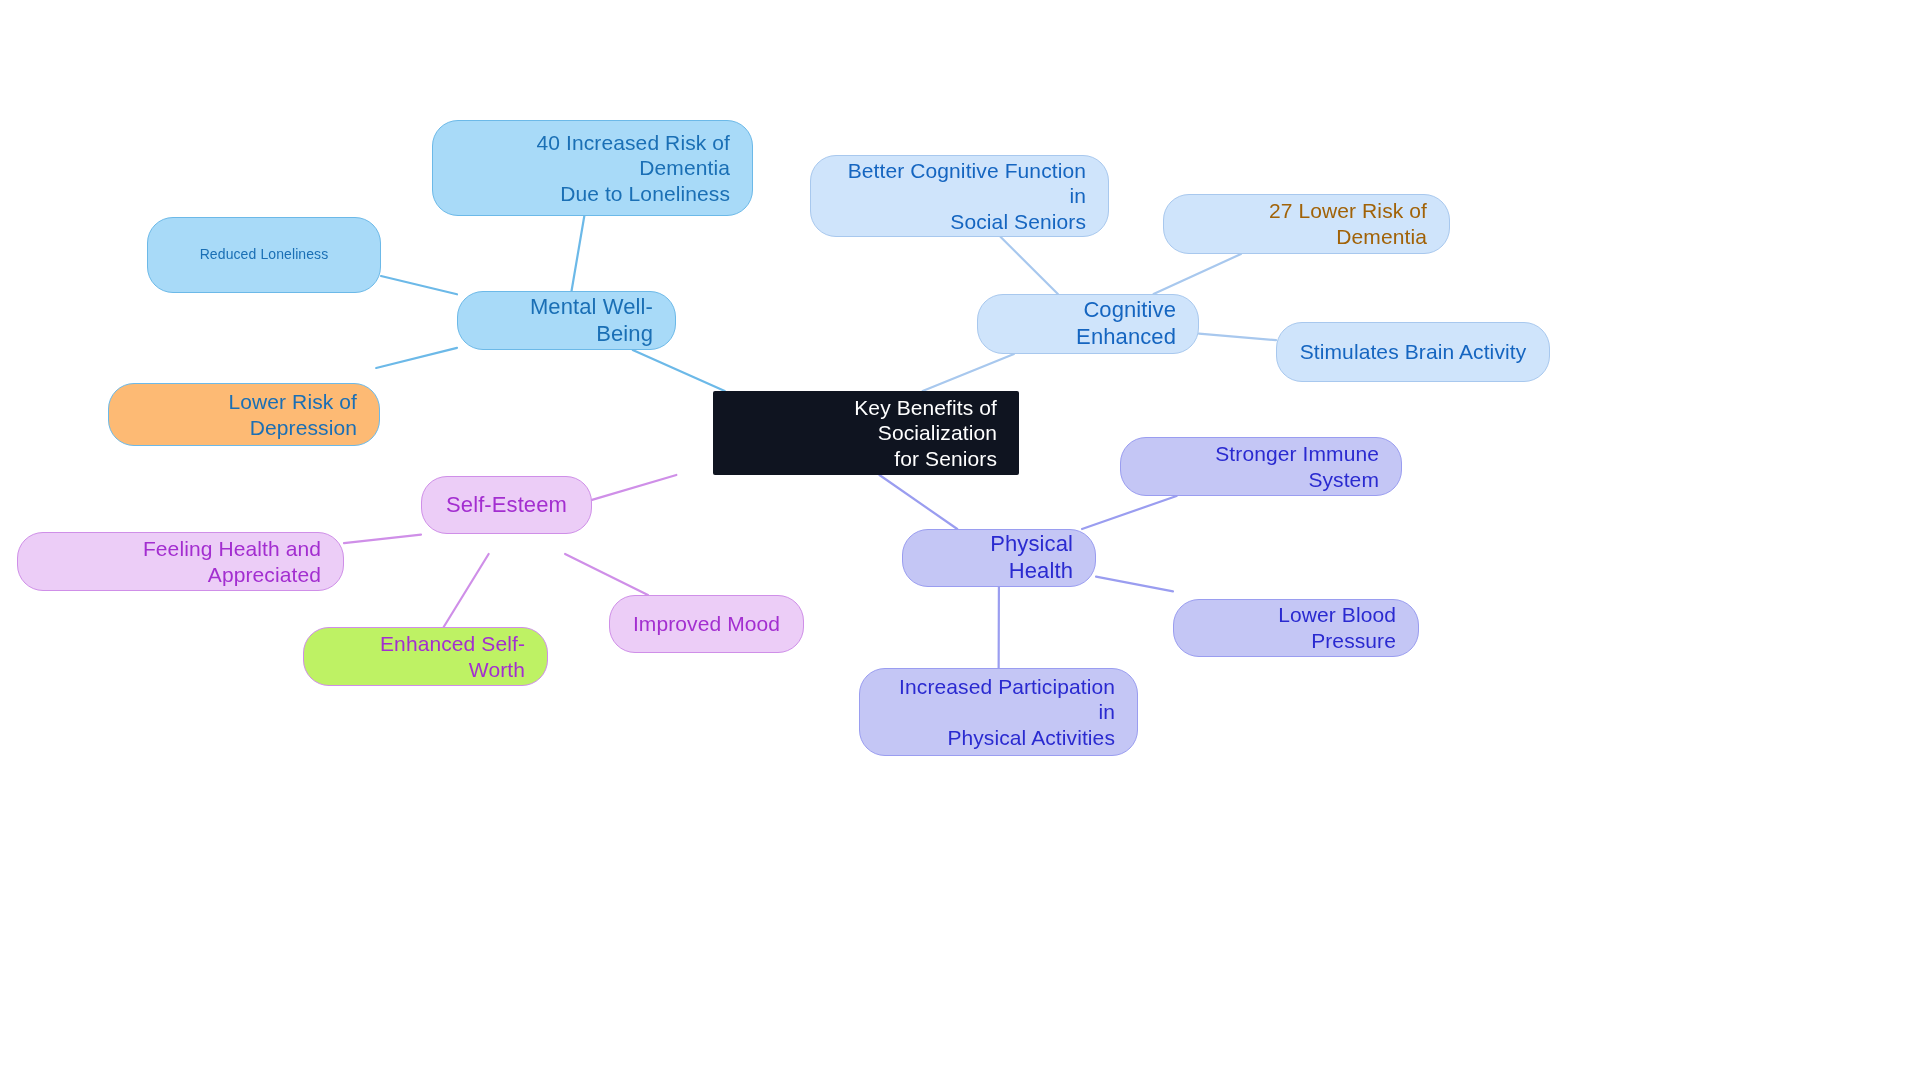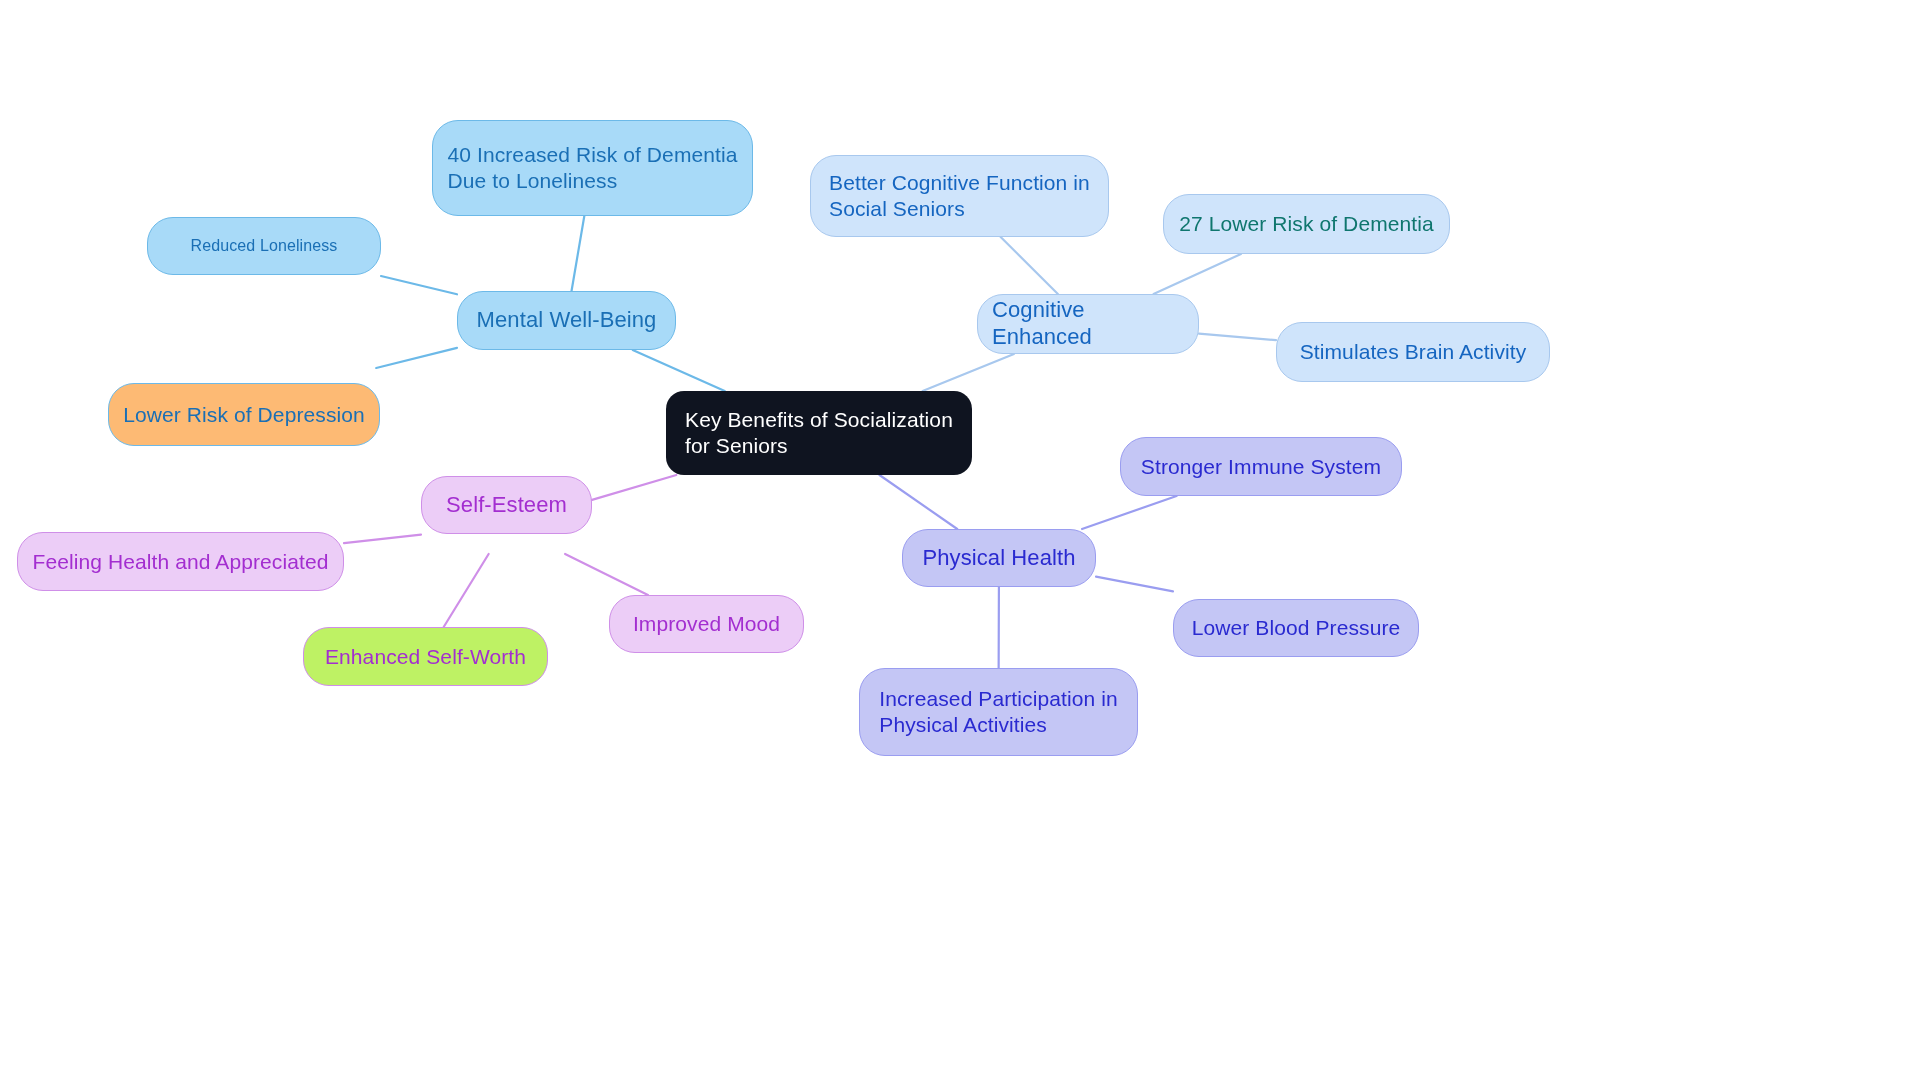--- a/index.html
+++ b/index.html
@@ -27,33 +27,34 @@
     width: 1920px;
     height: 1083px;
     pointer-events: none;
   }
   .node {
     position: absolute;
     box-sizing: border-box;
     display: flex;
     align-items: center;
     justify-content: center;
-    text-align: left;
+    text-align: right;
     border-radius: 14px;
     border-style: solid;
     border-width: 1.5px;
     line-height: 1.22;
     letter-spacing: 0.1px;
-    padding: 6px 14px;
+    padding: 6px 22px;
     white-space: pre-line;
   }
   .node.root {
-    border-radius: 18px;
+    border-radius: 2px;
     border-width: 0;
     font-weight: 400;
+    margin-left: 47px;
   }
   .node.branch {
     border-radius: 26px;
   }
   .node.leaf {
     border-radius: 26px;
   }
 </style>
 </head>
 <body>
@@ -75,26 +76,26 @@
       <line x1="998.9058441558442" y1="587" x2="998.6428571428571" y2="668" stroke="#9a9df0" stroke-width="2.2" stroke-linecap="round"></line>
       <line x1="421" y1="534.5728527607362" x2="344" y2="543.194018404908" stroke="#cf8fe8" stroke-width="2.2" stroke-linecap="round"></line>
       <line x1="488.6368821292776" y1="554" x2="443.67110266159693" y2="627" stroke="#cf8fe8" stroke-width="2.2" stroke-linecap="round"></line>
       <line x1="565.0858585858585" y1="554" x2="647.9141414141415" y2="595" stroke="#cf8fe8" stroke-width="2.2" stroke-linecap="round"></line>
     </svg>
 <div class="node root" style="left: 666px; top: 391px; width: 306px; height: 84px; background: rgb(15, 20, 32); color: rgb(255, 255, 255); border-color: rgb(15, 20, 32); font-size: 21px;">Key Benefits of Socialization
 for Seniors</div>
     <div class="node branch" style="left: 457px; top: 291px; width: 219px; height: 59px; background: rgb(168, 218, 248); color: rgb(26, 111, 181); border-color: rgb(108, 185, 232); font-size: 22px;">Mental Well-Being</div>
     <div class="node leaf" style="left: 432px; top: 120px; width: 321px; height: 96px; background: rgb(168, 218, 248); color: rgb(26, 111, 181); border-color: rgb(108, 185, 232); font-size: 21px;">40 Increased Risk of Dementia
 Due to Loneliness</div>
-    <div class="node leaf" style="left: 147px; top: 217px; width: 234px; height: 58px; background: rgb(168, 218, 248); color: rgb(26, 111, 181); border-color: rgb(108, 185, 232); font-size: 16px;">Reduced Loneliness</div>
+    <div class="node leaf" style="left: 147px; top: 217px; width: 234px; height: 76px; background: rgb(168, 218, 248); color: rgb(26, 111, 181); border-color: rgb(108, 185, 232); font-size: 14px;">Reduced Loneliness</div>
     <div class="node leaf" style="left: 108px; top: 368px; width: 272px; height: 63px; background: #fdba74; color: rgb(26, 111, 181); border-color: rgb(108, 185, 232); font-size: 21px; margin-top: 15px;">Lower Risk of Depression</div>
     <div class="node branch" style="left: 977px; top: 294px; width: 222px; height: 60px; background: rgb(207, 228, 251); color: rgb(21, 101, 192); border-color: rgb(168, 200, 238); font-size: 22px;">Cognitive Enhanced</div>
     <div class="node leaf" style="left: 810px; top: 155px; width: 299px; height: 82px; background: rgb(207, 228, 251); color: rgb(21, 101, 192); border-color: rgb(168, 200, 238); font-size: 21px;">Better Cognitive Function in
 Social Seniors</div>
-    <div class="node leaf" style="left: 1163px; top: 194px; width: 287px; height: 60px; background: rgb(207, 228, 251); color: #0f766e; border-color: rgb(168, 200, 238); font-size: 21px;">27 Lower Risk of Dementia</div>
+    <div class="node leaf" style="left: 1163px; top: 194px; width: 287px; height: 60px; background: rgb(207, 228, 251); color: #a16207; border-color: rgb(168, 200, 238); font-size: 21px;">27 Lower Risk of Dementia</div>
     <div class="node leaf" style="left: 1276px; top: 322px; width: 274px; height: 60px; background: rgb(207, 228, 251); color: rgb(21, 101, 192); border-color: rgb(168, 200, 238); font-size: 21px;">Stimulates Brain Activity</div>
     <div class="node branch" style="left: 902px; top: 529px; width: 194px; height: 58px; background: rgb(196, 198, 245); color: rgb(42, 42, 208); border-color: rgb(154, 157, 240); font-size: 22px;">Physical Health</div>
     <div class="node leaf" style="left: 1120px; top: 437px; width: 282px; height: 59px; background: rgb(196, 198, 245); color: rgb(42, 42, 208); border-color: rgb(154, 157, 240); font-size: 21px;">Stronger Immune System</div>
     <div class="node leaf" style="left: 1173px; top: 586px; width: 246px; height: 58px; background: rgb(196, 198, 245); color: rgb(42, 42, 208); border-color: rgb(154, 157, 240); font-size: 21px; margin-top: 13px;">Lower Blood Pressure</div>
     <div class="node leaf" style="left: 859px; top: 668px; width: 279px; height: 88px; background: rgb(196, 198, 245); color: rgb(42, 42, 208); border-color: rgb(154, 157, 240); font-size: 21px;">Increased Participation in
 Physical Activities</div>
     <div class="node branch" style="left: 421px; top: 476px; width: 171px; height: 58px; background: rgb(236, 205, 247); color: rgb(163, 46, 208); border-color: rgb(207, 143, 232); font-size: 22px;">Self-Esteem</div>
     <div class="node leaf" style="left: 17px; top: 532px; width: 327px; height: 59px; background: rgb(236, 205, 247); color: rgb(163, 46, 208); border-color: rgb(207, 143, 232); font-size: 21px;">Feeling Health and Appreciated</div>
     <div class="node leaf" style="left: 303px; top: 627px; width: 245px; height: 59px; background: #bef264; color: rgb(163, 46, 208); border-color: rgb(207, 143, 232); font-size: 21px;">Enhanced Self-Worth</div>
     <div class="node leaf" style="left: 609px; top: 595px; width: 195px; height: 58px; background: rgb(236, 205, 247); color: rgb(163, 46, 208); border-color: rgb(207, 143, 232); font-size: 21px;">Improved Mood</div>

